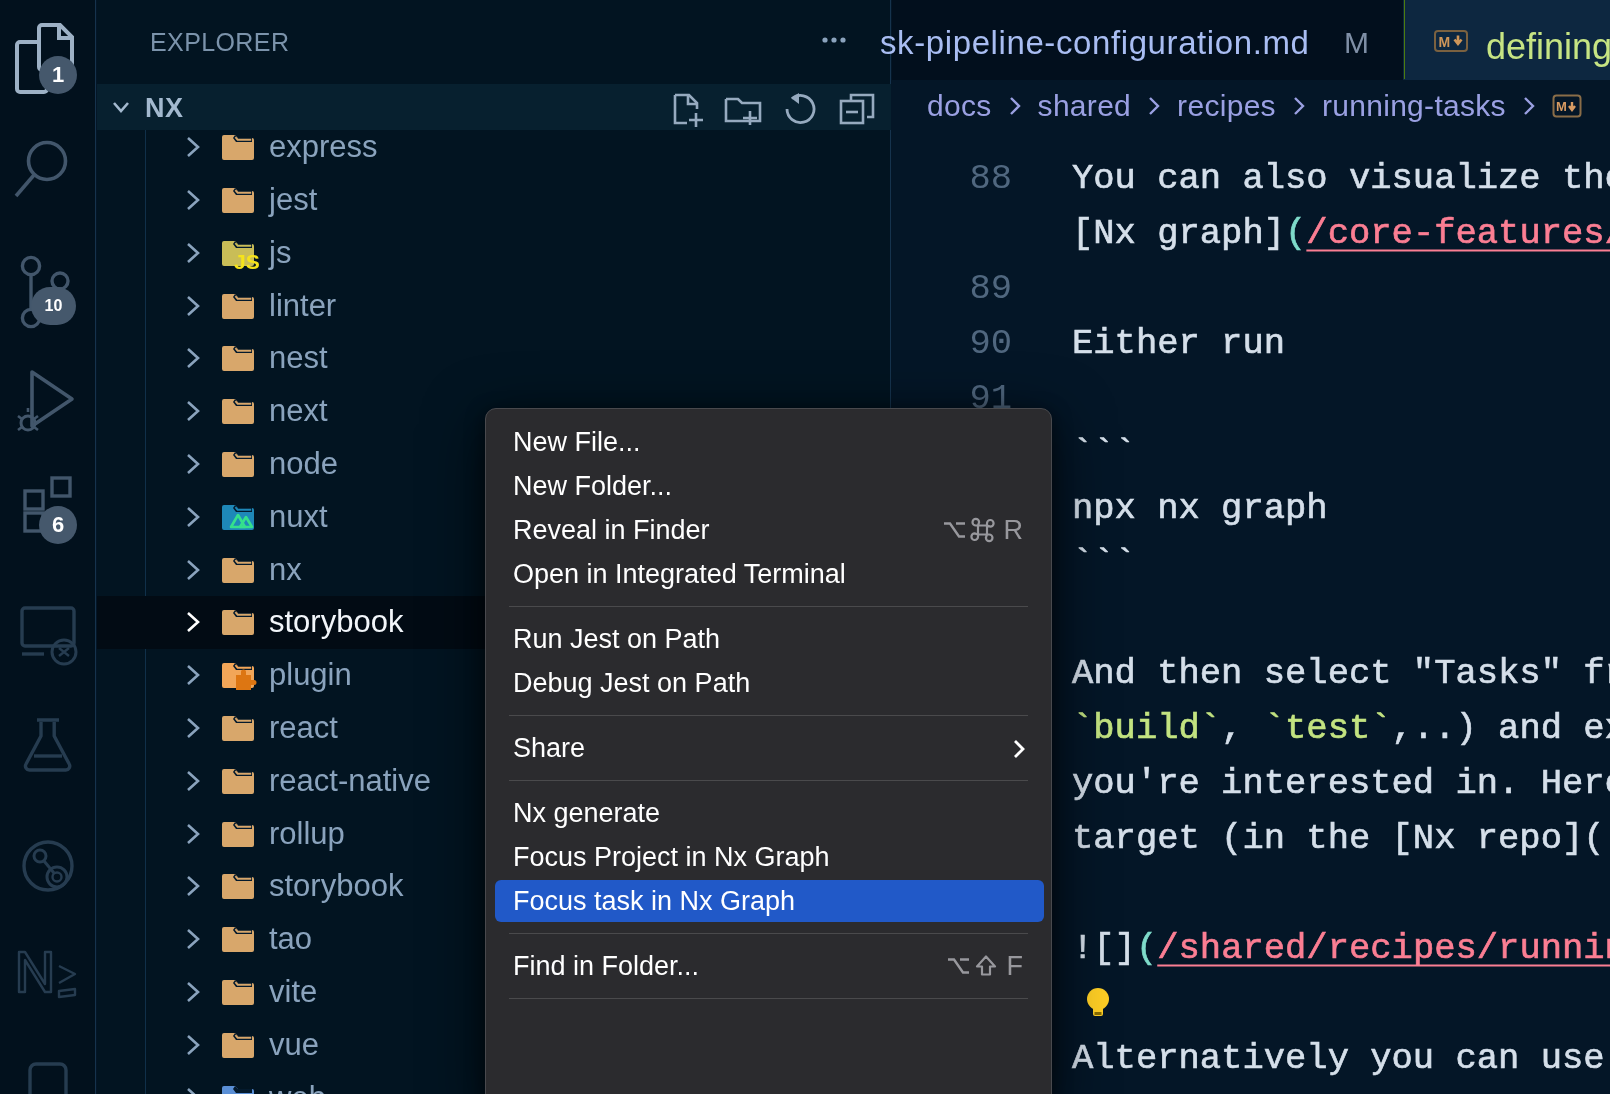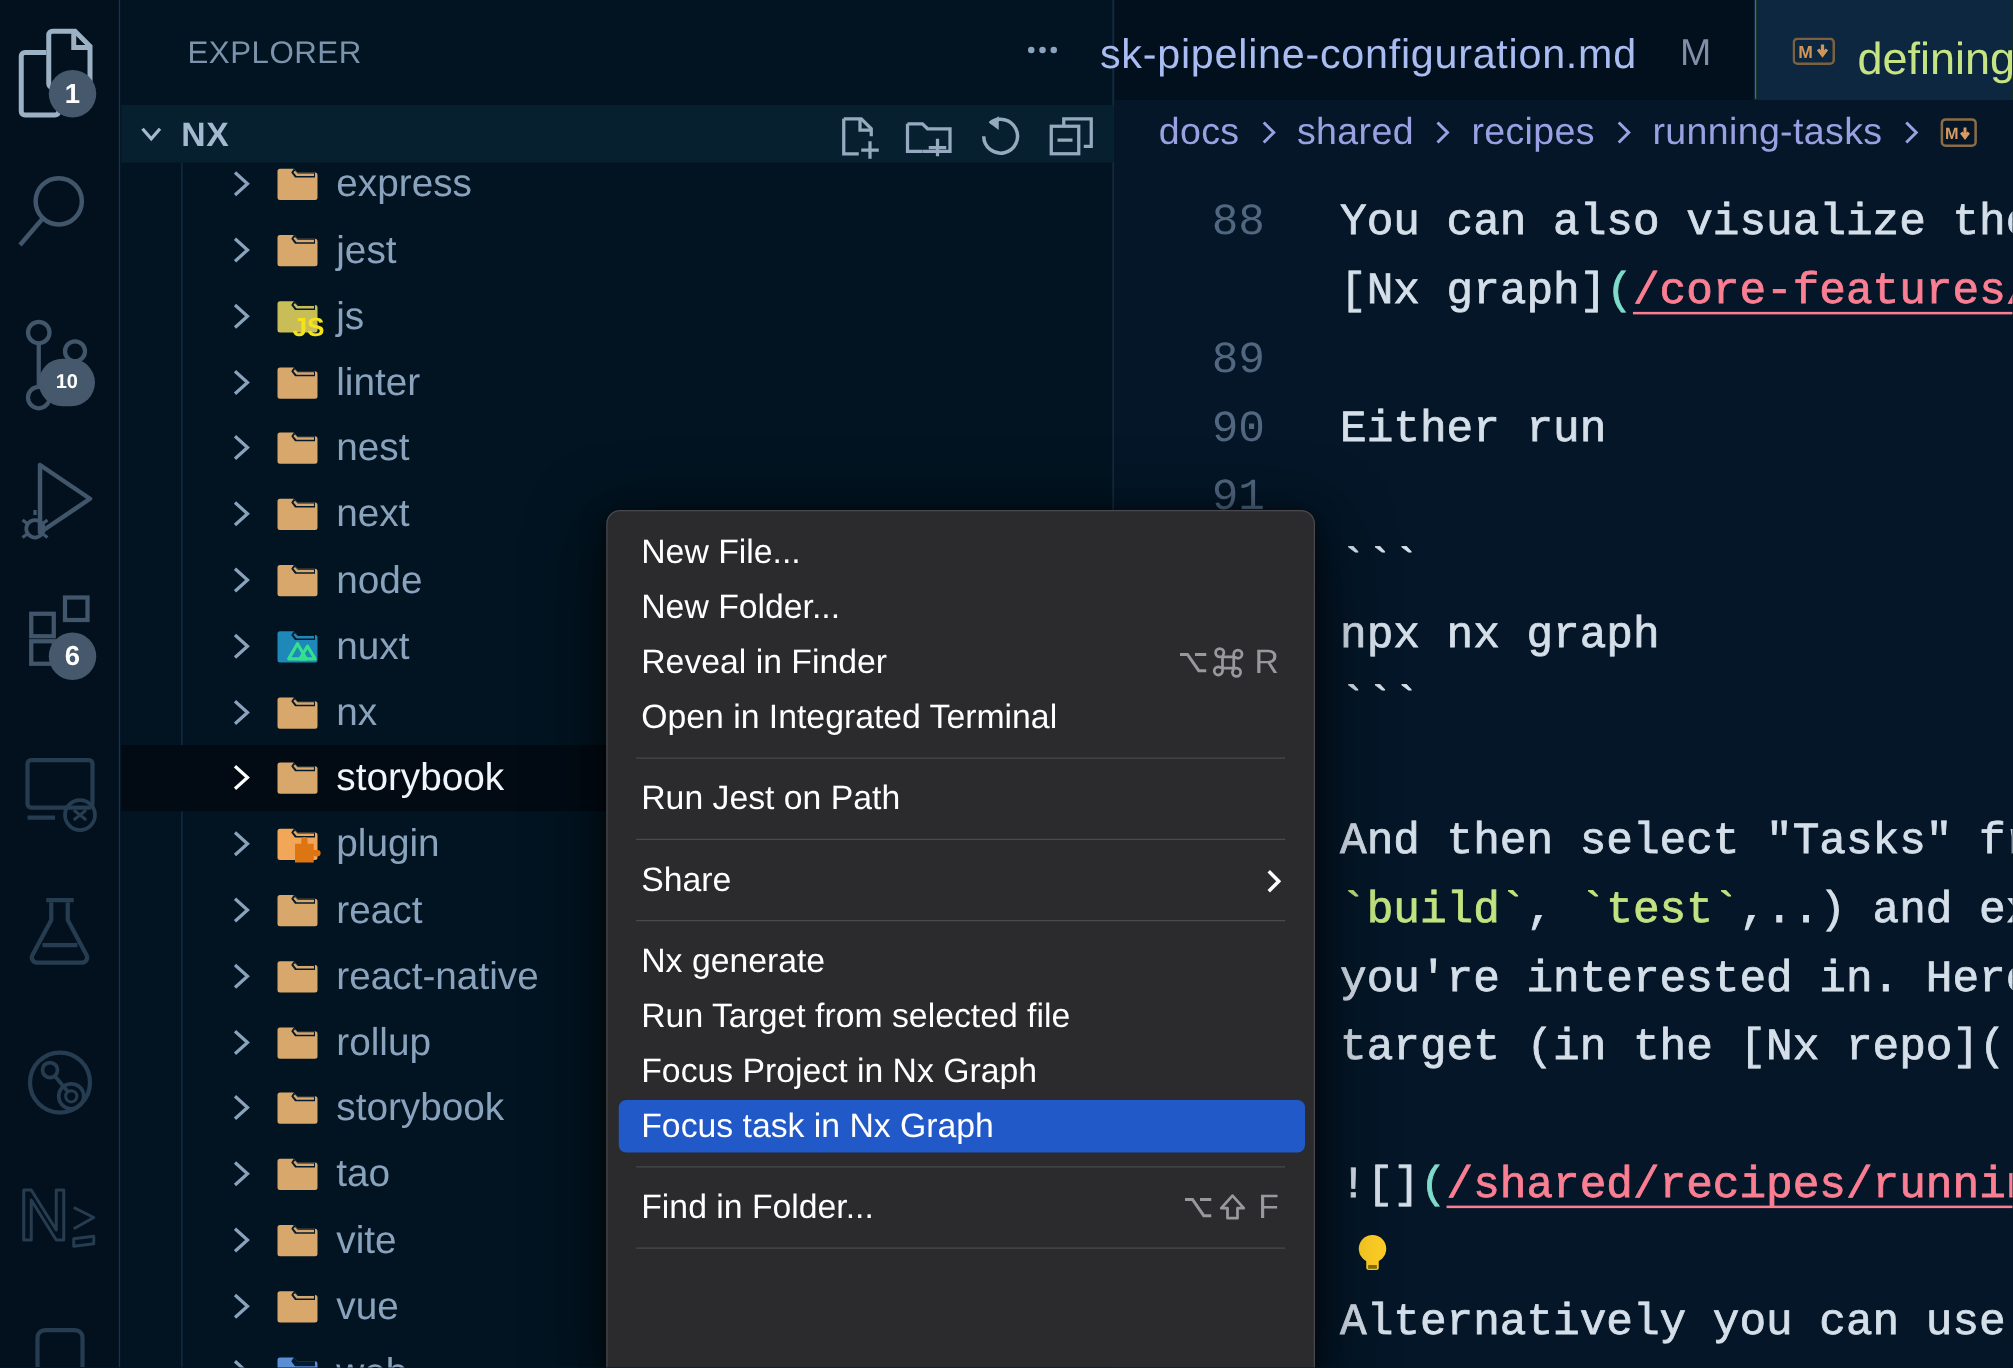--- a/index.html
+++ b/index.html
@@ -468,33 +468,33 @@
           <span style="margin-left:6px">R</span>
         </div>
       </div>
     <div class="mi">
         <div class="txt">Open in Integrated Terminal</div>
       </div>
     <div class="msep"></div>
     <div class="mi">
         <div class="txt">Run Jest on Path</div>
       </div>
+    <div class="mi">
+        <div class="txt">Debug Jest on Path</div>
+      </div>
     <div class="msep"></div>
     <div class="mi">
         <div class="txt">Share</div>
       <svg class="abs" style="right:24px;top:12px" width="16" height="22" viewBox="0 0 16 22">
         <polyline points="4,3 12,11 4,19" fill="none" stroke="#fff" stroke-width="2.8"></polyline>
       </svg>
     </div>
     <div class="msep"></div>
     <div class="mi">
         <div class="txt">Nx generate</div>
-      </div>
-    <div class="mi">
-        <div class="txt">Run Target from selected file</div>
       </div>
     <div class="mi">
         <div class="txt">Focus Project in Nx Graph</div>
       </div>
     <div class="mi hl">
         <div class="txt">Focus task in Nx Graph</div>
       </div>
     <div class="msep"></div>
     <div class="mi">
         <div class="txt">Find in Folder...</div>

